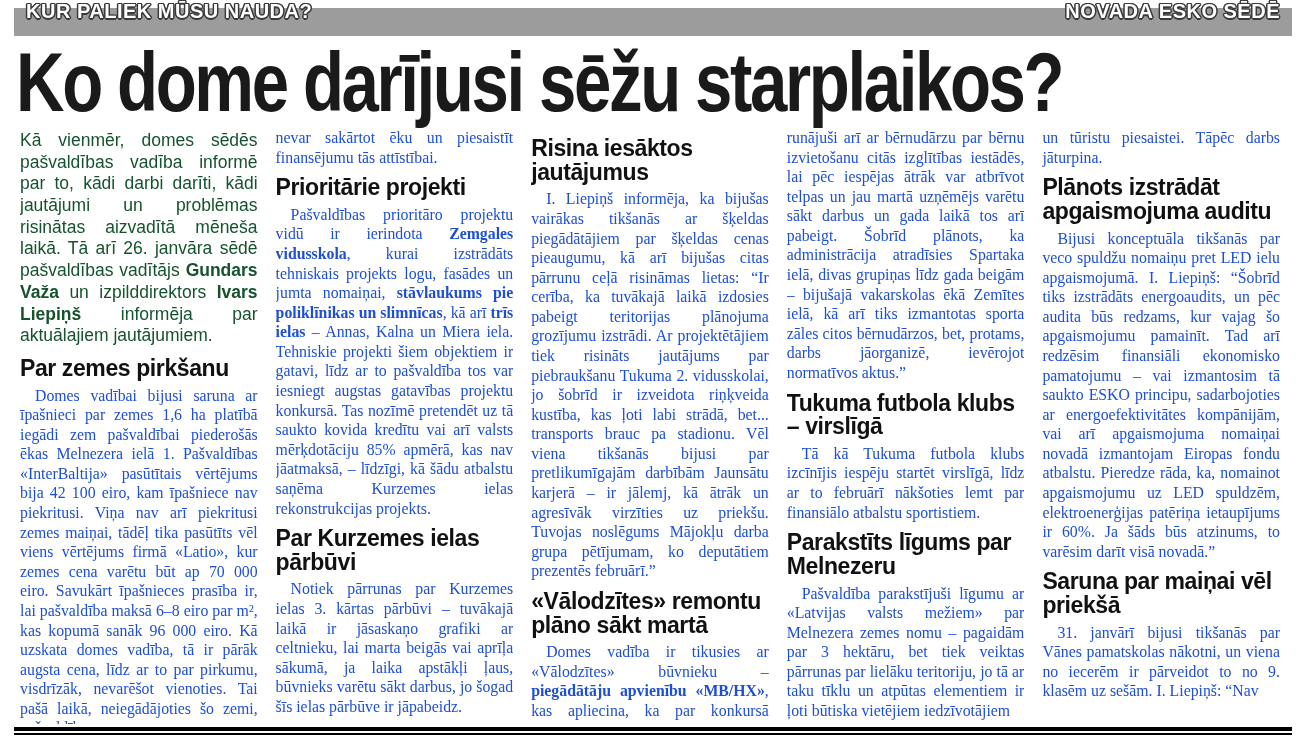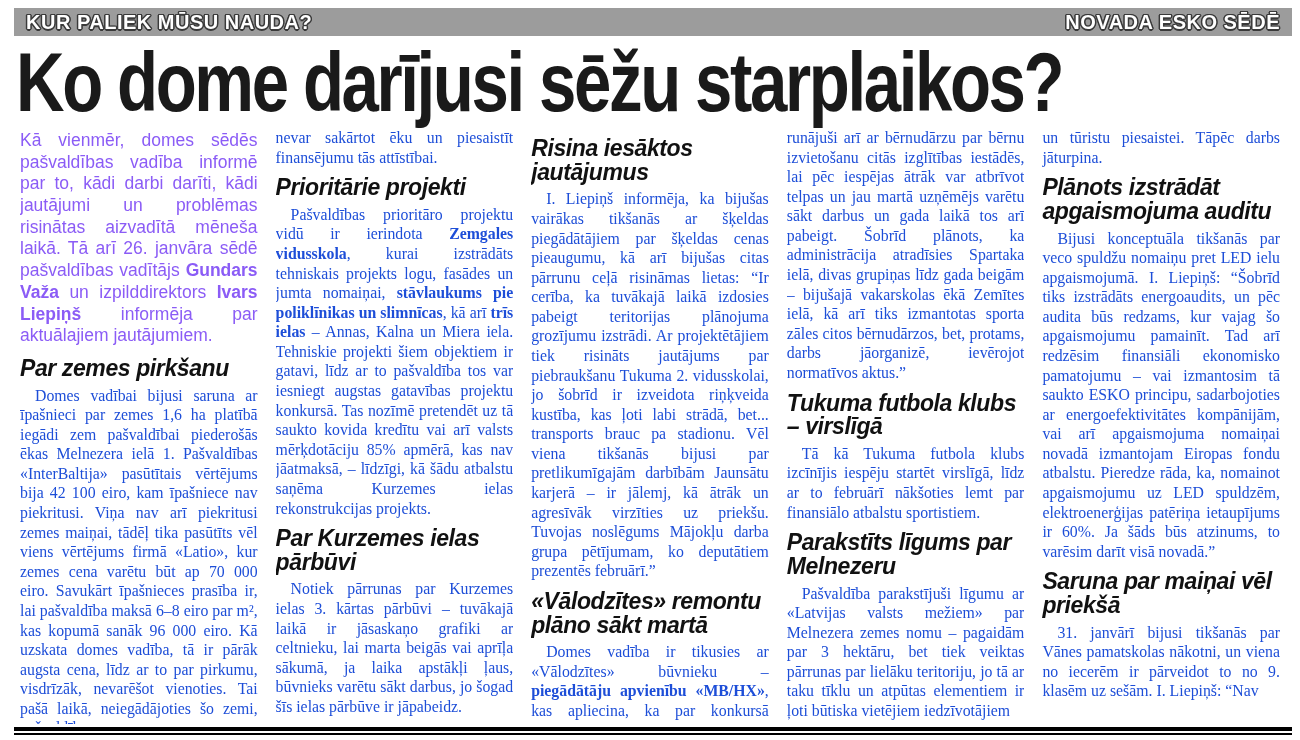--- a/index.html
+++ b/index.html
@@ -9,22 +9,22 @@
     overflow: hidden;
     font-family: "Liberation Serif", serif;
     color: #1c1c1c;
   }
   .page { position: relative; width: 1300px; height: 740px; }
 
   
   .banner {
     position: absolute; top: 8px; left: 14px; right: 8px; height: 28px;
     background: #9c9c9c;
-    display: flex; justify-content: space-between; align-items: center;
-    padding: 0 12px;
+    display: flex; justify-content: space-between; align-items: flex-end;
+    padding: 13px 12px;
     box-sizing: border-box;
   }
   .banner-label {
     font-family: "Liberation Sans", sans-serif;
     font-weight: bold;
     font-size: 20px;
     letter-spacing: 0.5px;
     color: #ffffff;
     text-shadow:
       -1.5px 0 #3a3a3a, 1.5px 0 #3a3a3a, 0 -1.5px #3a3a3a, 0 1.5px #3a3a3a,
@@ -57,31 +57,30 @@
     flex: 1 1 0;
     min-width: 0;
     text-align: justify;
     overflow: hidden;
   }
   .lead {
     font-family: "Liberation Sans", sans-serif;
     font-size: 17.5px;
     line-height: 1.24;
     margin: 2px 0 10px 0;
-    color: #8b5cf6;
+    color: #14532d;
   }
   h2.section {
     font-family: "Liberation Sans", sans-serif;
     font-size: 23px;
     line-height: 1.03;
     letter-spacing: -0.4px;
     margin: 9px 0 5px 0;
     color: #111;
     text-align: left;
-    font-style: italic;
   }
   p.body {
     font-size: 15.8px;
     line-height: 1.24;
     margin: 0;
     color: #1d4ed8;
   }
   p.body.indent { text-indent: 15px; }
   p.body b, .lead b { font-weight: bold; }
 

